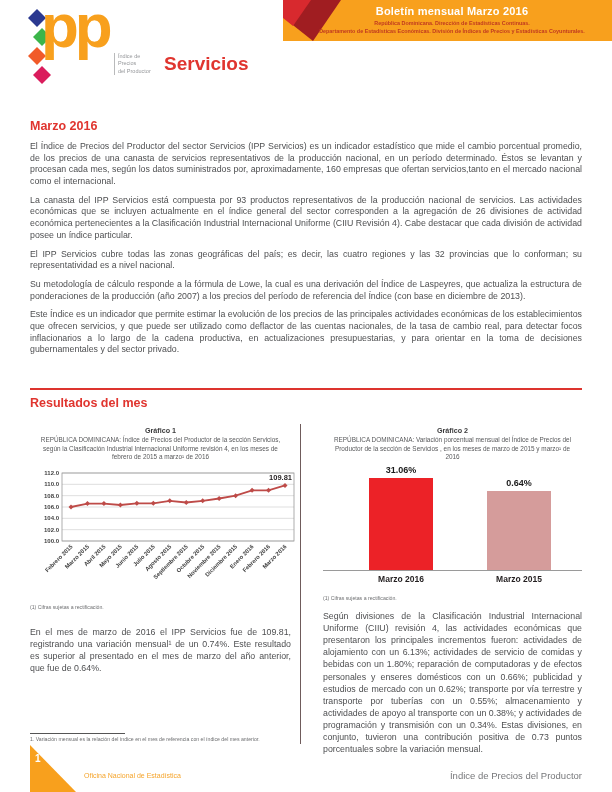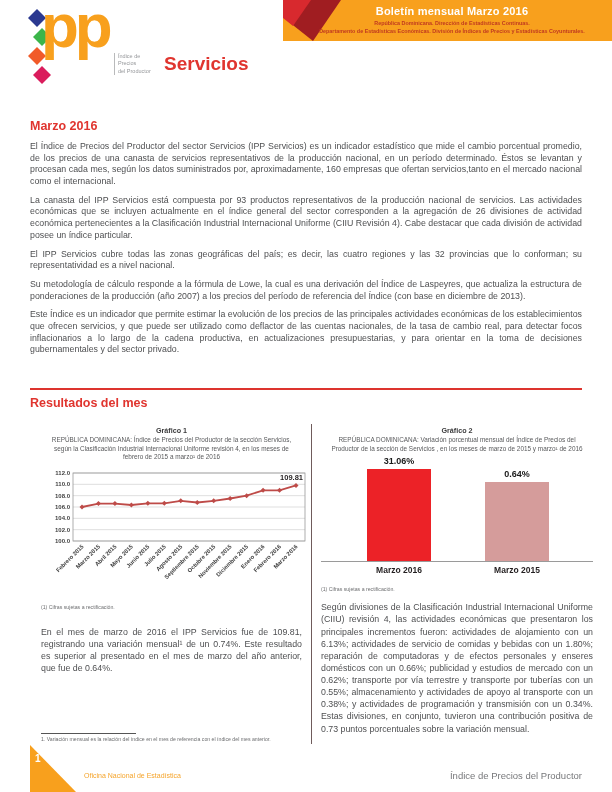--- a/index.html
+++ b/index.html
@@ -23,23 +23,23 @@
 
   
   .intro{position:absolute;left:30px;top:119px;width:552px;}
   .h-red{color:#E0352F;font-size:12.5px;font-weight:bold;margin:0 0 8px 0;}
   .intro p{margin:0 0 7px 0;font-size:8.8px;line-height:1.33;text-align:justify;}
 
   .rule-red{position:absolute;left:30px;top:388px;width:552px;height:2px;background:#DD342E;}
   .results-heading{position:absolute;left:30px;top:396px;}
 
   
-  .columns{position:absolute;left:41px;top:424px;width:552px;height:320px;display:flex;}
+  .columns{position:absolute;left:30px;top:424px;width:552px;height:320px;display:flex;}
   .col-left{width:270px;padding-right:9px;box-sizing:border-box;position:relative;}
-  .col-right{flex:1;border-left:1px solid #6F5B5B;padding-left:9px;box-sizing:border-box;position:relative;}
+  .col-right{flex:1;border-left:1px solid #6F5B5B;padding-left:22px;box-sizing:border-box;position:relative;}
 
   .chart-title{text-align:center;font-size:7.2px;font-weight:bold;color:#3B3B3C;margin:2px 0 1px 0;}
   .chart-sub{text-align:center;font-size:6.4px;line-height:1.35;color:#58595B;padding:0 8px;margin-bottom:3px;}
   .chart-note{font-size:5.2px;color:#6D6E70;margin-top:1px;}
   .col-para{font-size:8.8px;line-height:1.38;text-align:justify;margin-top:16px;color:#4E4F51;}
   .col-right .col-para{margin-top:9px;}
 
   .footnote-block{position:absolute;left:0;bottom:2px;width:100%;}
   .footnote-rule{width:95px;border-top:1px solid #555;margin-bottom:2px;}
   .footnote-text{font-size:5.2px;color:#6D6E70;}

